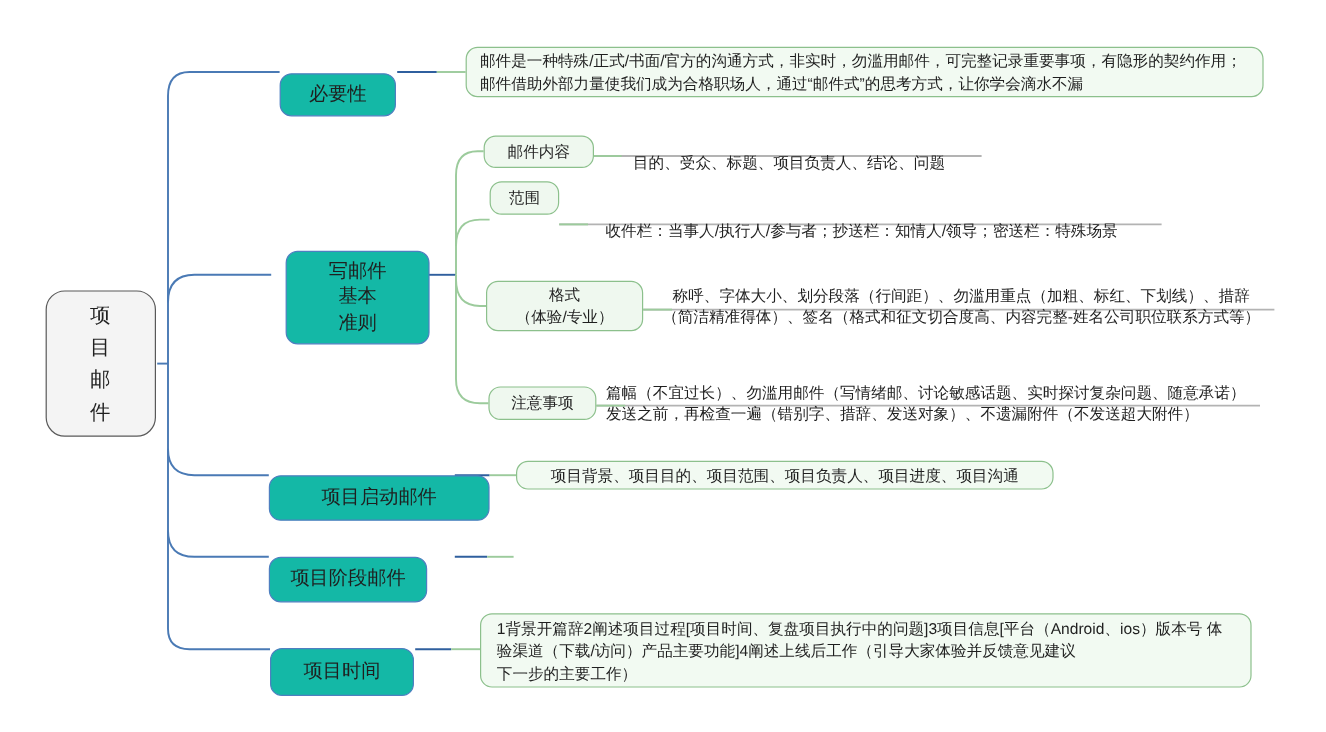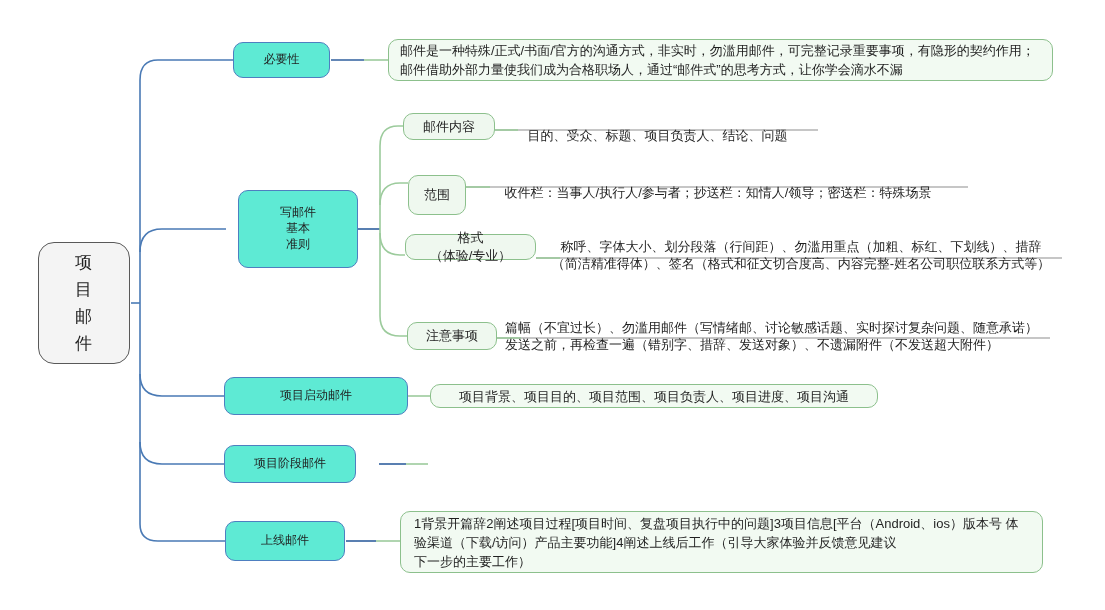--- a/index.html
+++ b/index.html
@@ -5,21 +5,21 @@
   html,body{margin:0;padding:0;background:#fff;}
   #canvas{
     position:relative;width:1105px;height:610px;background:#ffffff;overflow:hidden;
     font-family:"Liberation Sans","DejaVu Sans",sans-serif;color:#1f1f1f;
   }
   svg.edges{position:absolute;left:0;top:0;width:1105px;height:610px;pointer-events:none;}
   .node{
     position:absolute;box-sizing:border-box;display:flex;align-items:center;justify-content:center;
     text-align:center;white-space:pre-line;border-radius:10px;line-height:1.32;
   }
-  .node-blue{background:#5eead4;border:1.6px solid #4e7fc0;font-size:12px;}
+  .node-blue{background:#14b8a6;border:1.6px solid #4e7fc0;font-size:16px;margin-top:19px;}
   .node-green{background:#eff8ef;border:1.4px solid #8cc08c;font-size:13px;}
   .node-root{background:#f4f4f4;border:1.8px solid #595959;border-radius:16px;
     font-size:17px;font-weight:500;line-height:27px;letter-spacing:1px;}
   .content-box{
     position:absolute;box-sizing:border-box;background:#f2faf2;border:1.4px solid #8cc08c;
     border-radius:10px;font-size:13px;line-height:19px;display:flex;align-items:center;
     padding:3px 11px;white-space:pre-line;text-align:left;
   }
   .content-box.center{justify-content:center;text-align:center;}
   .line-topic{
@@ -27,22 +27,22 @@
   }
   .line-topic.left{text-align:left;}
   
   .n-root{left:38px;top:242px;width:92px;height:122px;}
   .n-b0{left:233px;top:42px;width:97px;height:36px;}
   .n-b1{left:238px;top:190px;width:120px;height:78px;}
   .n-b2{left:224px;top:377px;width:184px;height:38px;}
   .n-b3{left:224px;top:445px;width:132px;height:38px;}
   .n-b4{left:225px;top:521px;width:120px;height:40px;}
   .n-c0{left:403px;top:113px;width:92px;height:27px;}
-  .n-c1{left:408px;top:175px;width:58px;height:40px;text-align:center;}
-  .n-c2{left:405px;top:234px;width:131px;height:26px;line-height:18px;}
+  .n-c1{left:408px;top:151px;width:58px;height:28px;text-align:center;}
+  .n-c2{left:405px;top:234px;width:131px;height:42px;line-height:18px;}
   .n-c3{left:407px;top:322px;width:90px;height:28px;}
   
   .ct-b0{left:388px;top:39px;width:665px;height:42px;}
   .ct-b2{left:430px;top:384px;width:448px;height:24px;}
   .ct-b3{left:428px;top:452px;width:592px;height:24px;}
   .ct-b4{left:400px;top:511px;width:643px;height:62px;padding:5px 13px;}
   
   .lt-c0{left:497px;top:110px;width:321px;}
   .lt-c1{left:468px;top:167px;width:500px;}
   .lt-c2{left:540px;top:221px;width:522px;}
@@ -115,21 +115,21 @@
 基本
 准则</span>
   </div>
   <div class="node node-blue n-b2">
     <span>项目启动邮件</span>
   </div>
   <div class="node node-blue n-b3">
     <span>项目阶段邮件</span>
   </div>
   <div class="node node-blue n-b4">
-    <span>上线邮件</span>
+    <span>项目时间</span>
   </div>
 
   <div class="node node-green n-c0">
     <span>邮件内容</span>
   </div>
   <div class="node node-green n-c1">
     <span>范围</span>
   </div>
   <div class="node node-green n-c2">
     <span>格式

